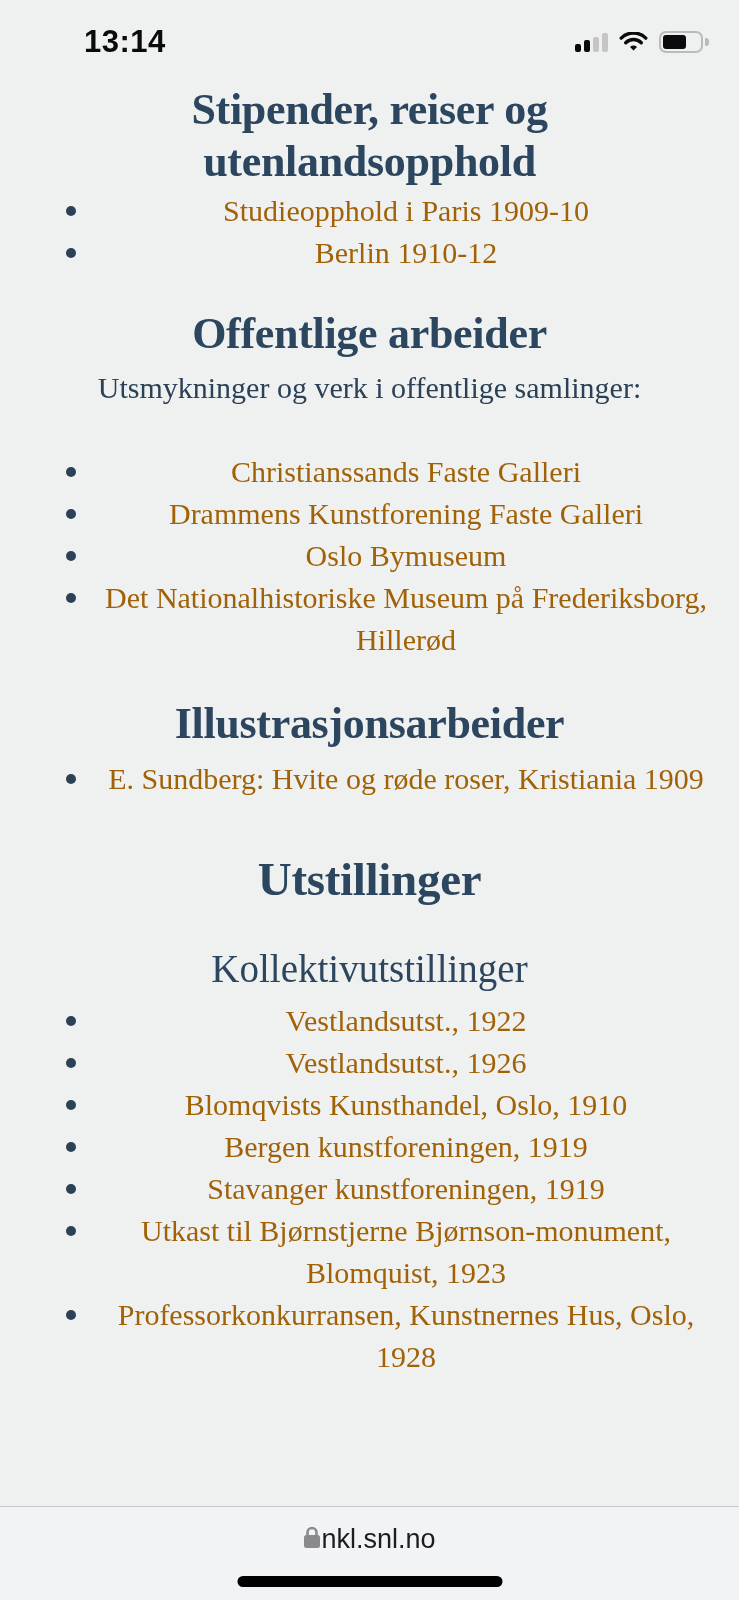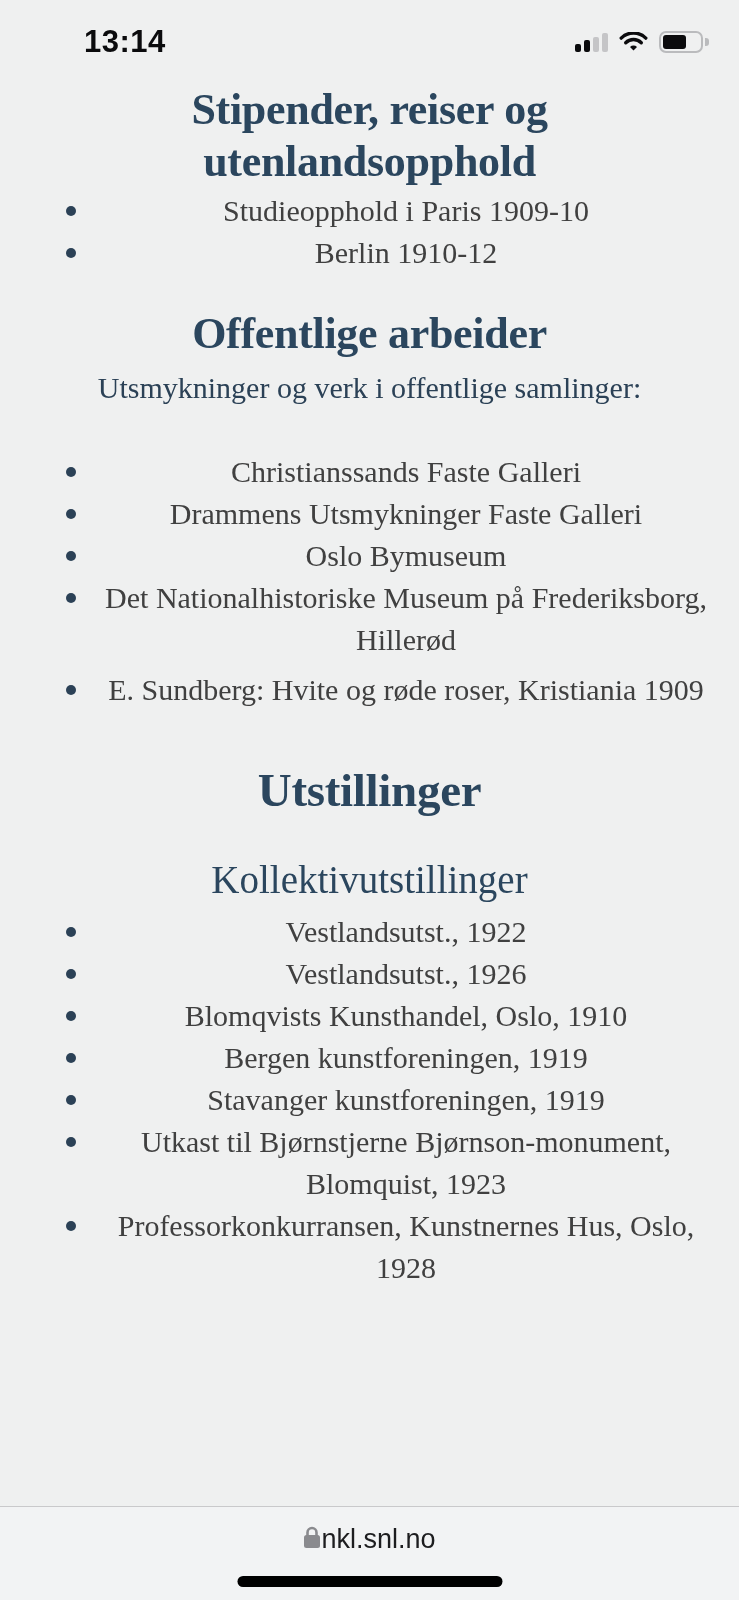--- a/index.html
+++ b/index.html
@@ -46,21 +46,21 @@
   }
   h3.sub {
     font-size:39px; line-height:46px; font-weight:normal;
     color:#2b465e; margin:40px 0 0;
   }
   p.intro { font-size:30px; line-height:40px; margin:8px 0 0; }
   ul.blist { list-style:none; margin:2px 0 0; padding:0 0 0 73px; }
   ul.mt8  { margin-top:8px; }
   ul.mt43 { margin-top:43px; }
   ul.blist li {
-    font-size:30px; line-height:42px; position:relative; color:#404040;
+    font-size:30px; line-height:42px; position:relative; color:#a16207;
   }
   ul.blist li::before {
     content:""; position:absolute; left:-31px; top:16px;
     width:10px; height:10px; border-radius:50%; background:#2b4156;
   }
 
   
   .browser-bar {
     position:absolute; left:0; right:0; bottom:0; height:94px;
     background:#f2f3f4; border-top:1px solid #c9c9cb;
@@ -105,25 +105,26 @@
   <h2 class="sec first">Stipender, reiser og utenlandsopphold</h2>
   <ul class="blist">
     <li>Studieopphold i Paris 1909-10</li>
     <li>Berlin 1910-12</li>
   </ul>
 
   <h2 class="sec">Offentlige arbeider</h2>
   <p class="intro">Utsmykninger og verk i offentlige samlinger:</p>
   <ul class="blist mt43">
     <li>Christianssands Faste Galleri</li>
-    <li>Drammens Utsmykninger Faste Galleri</li>
+    <li>Drammens Kunstforening Faste Galleri</li>
     <li>Oslo Bymuseum</li>
     <li>Det Nationalhistoriske Museum på Frederiksborg, Hillerød</li>
   </ul>
 
+  <h2 class="sec" style="margin-top:37px">Illustrasjonsarbeider</h2>
   <ul class="blist mt8">
     <li>E. Sundberg: Hvite og røde roser, Kristiania 1909</li>
   </ul>
 
   <h1 class="main">Utstillinger</h1>
   <h3 class="sub">Kollektivutstillinger</h3>
   <ul class="blist mt8">
     <li>Vestlandsutst., 1922</li>
     <li>Vestlandsutst., 1926</li>
     <li>Blomqvists Kunsthandel, Oslo, 1910</li>

